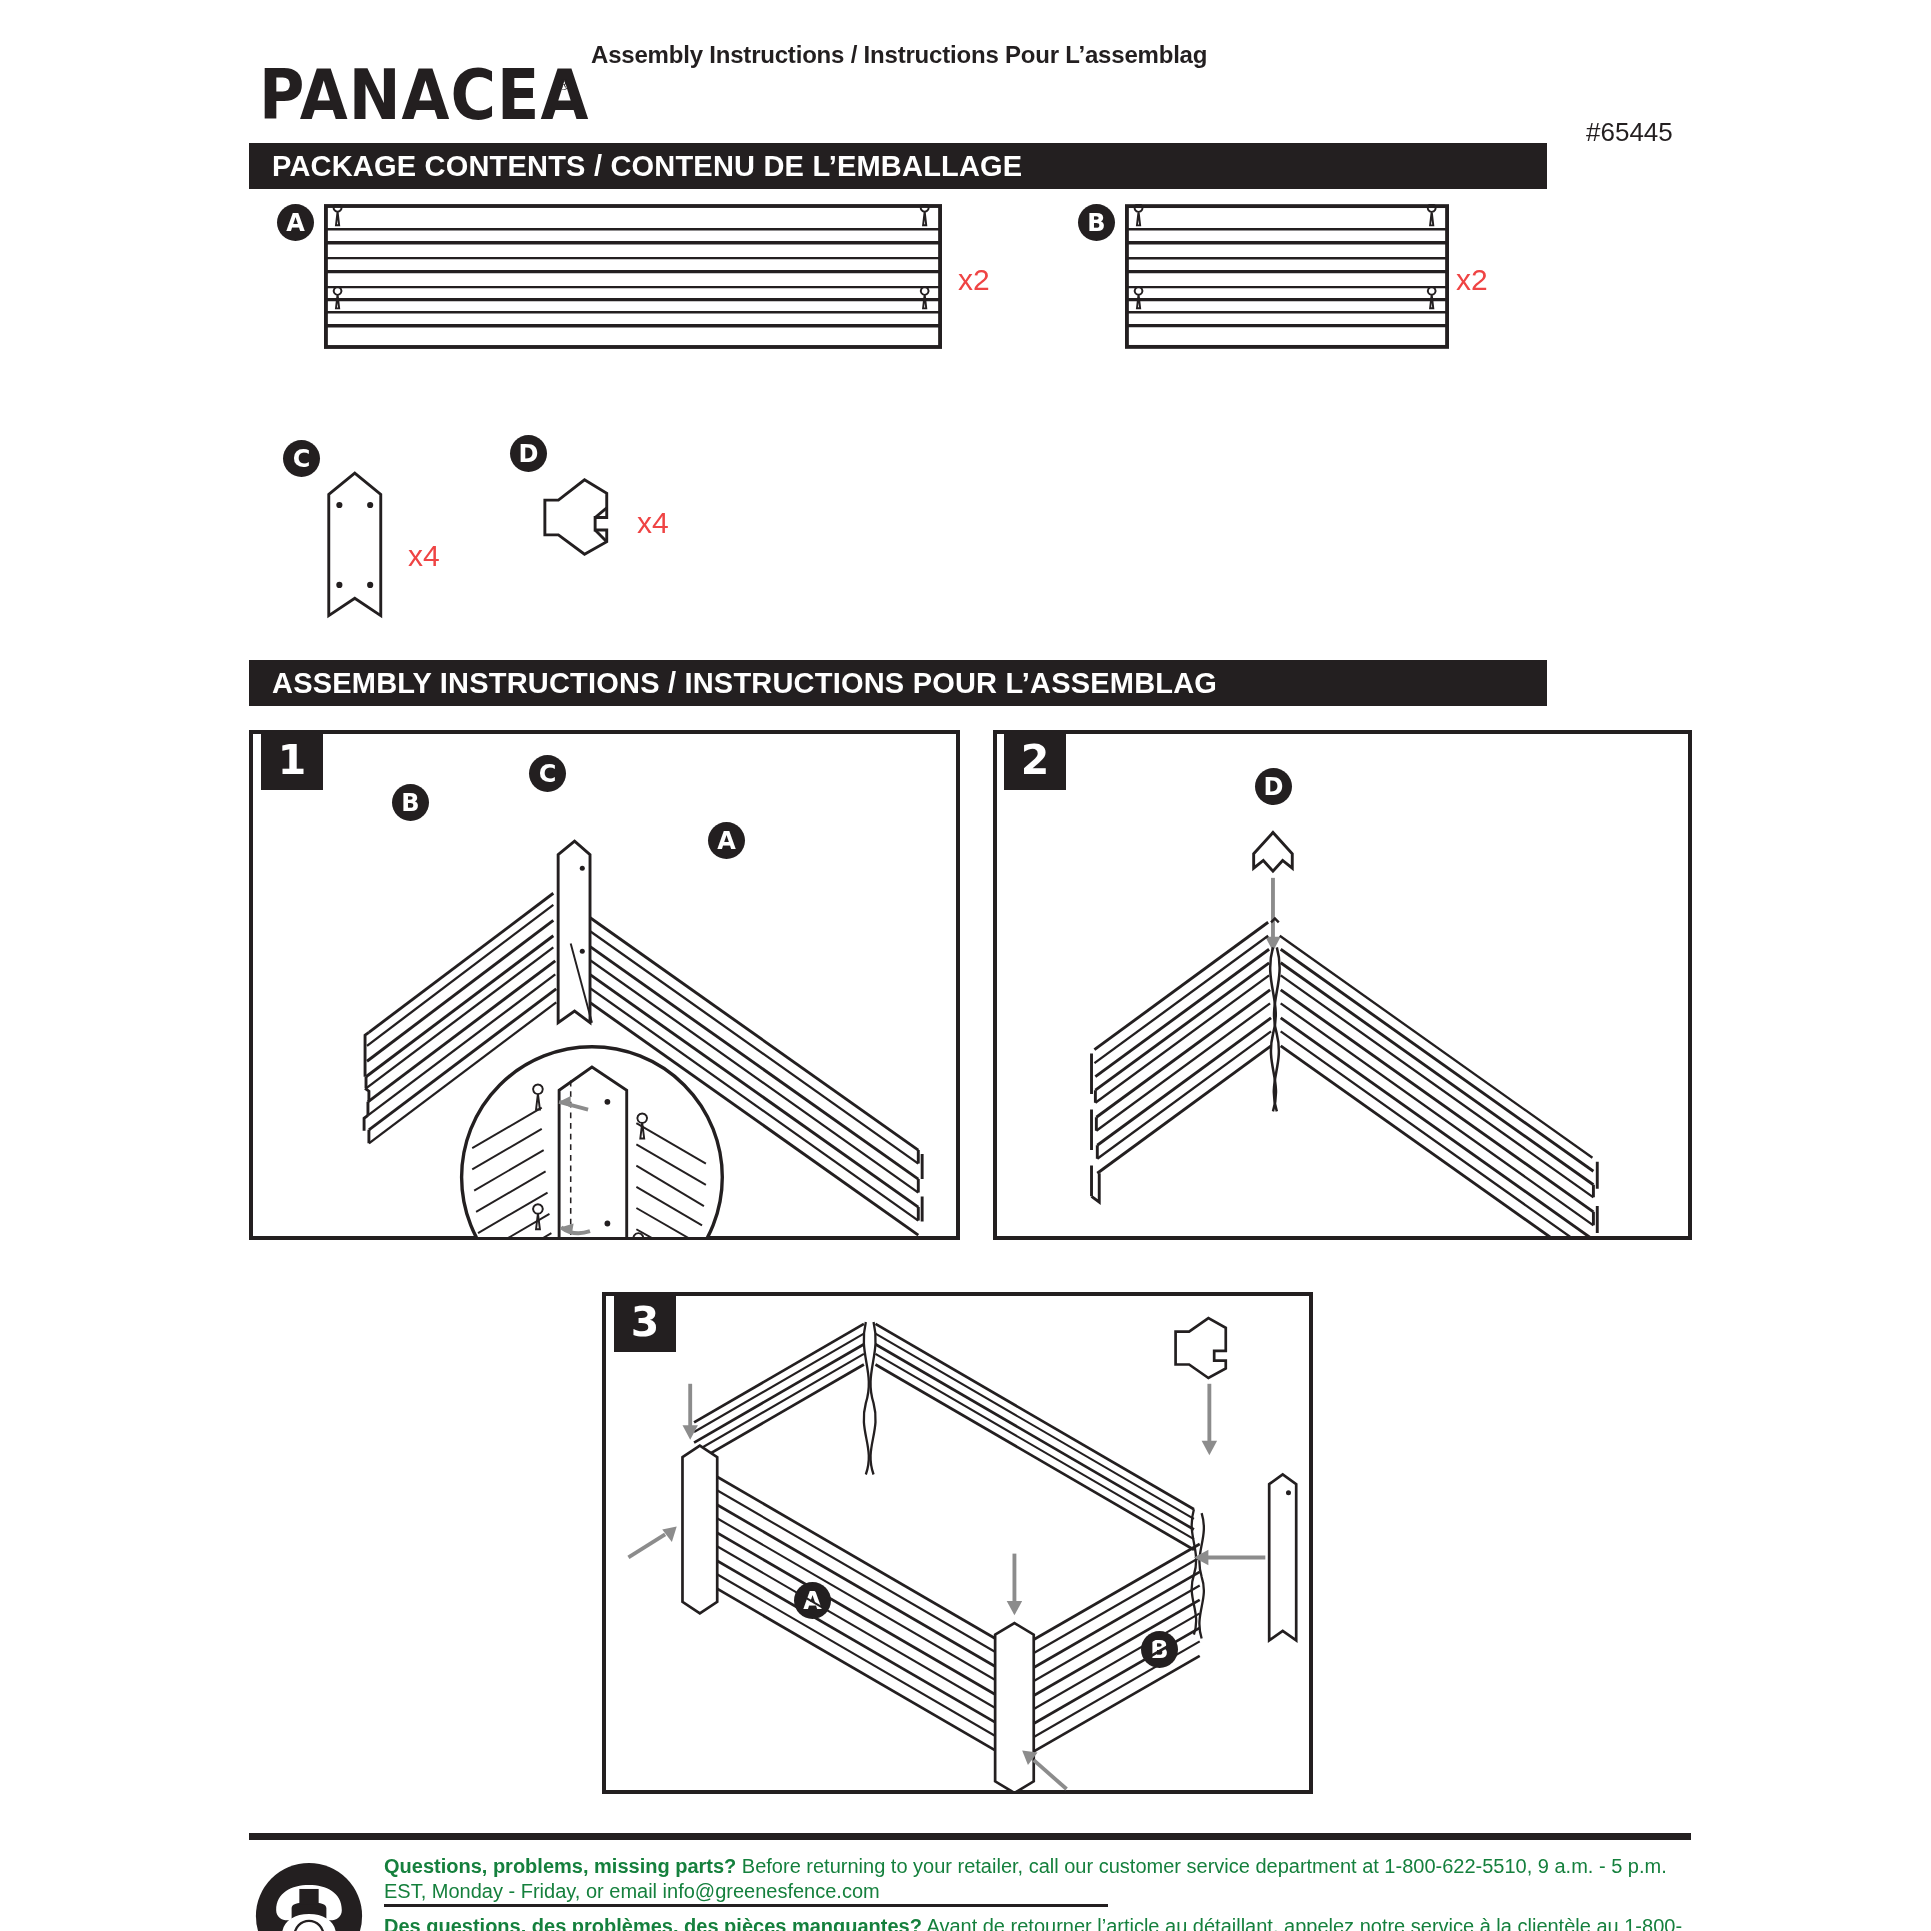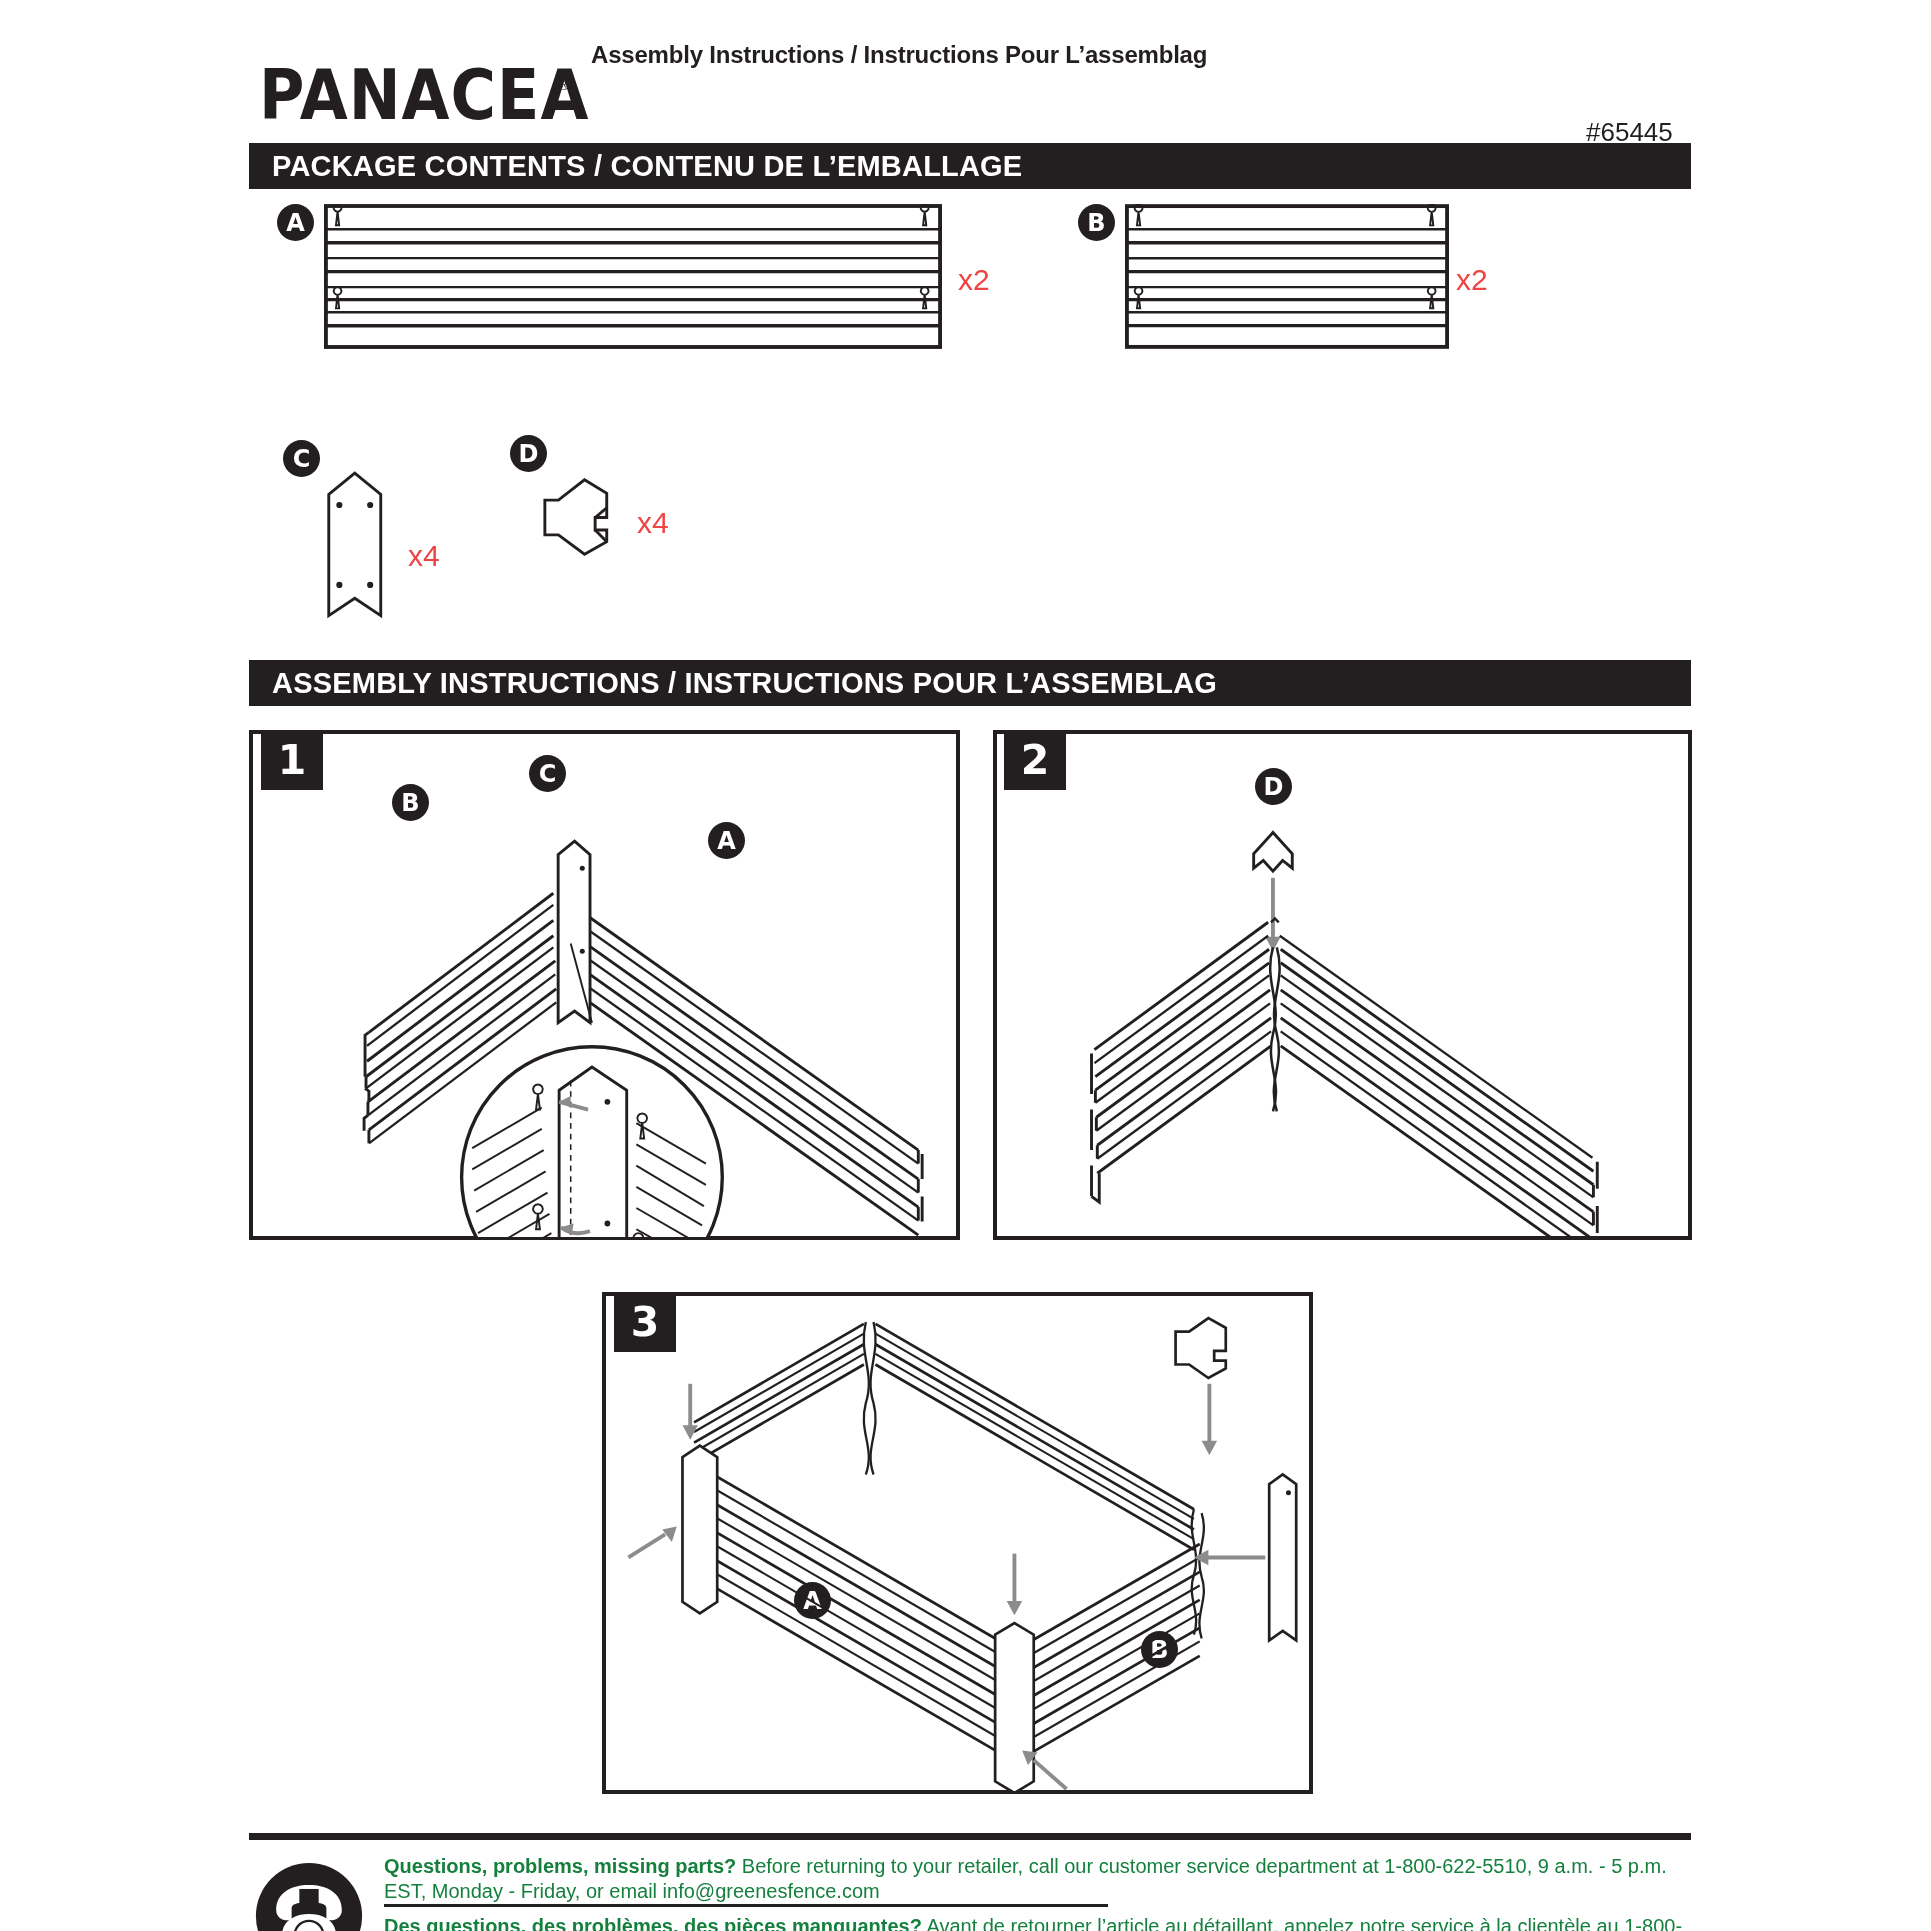--- a/index.html
+++ b/index.html
@@ -45,21 +45,21 @@
   #sku {
     position: absolute; left: 1586px; top: 97px;
     font-size: 26px; font-weight: 400; color: #231f20;
   }
 
   
   .section-bar {
     position: absolute;
     background: #231f20;
     height: 46px;
-    left: 249px; width: 1442px;
+    left: 249px; width: 1298px;
     color: #ffffff;
     font-size: 29px; font-weight: 600; letter-spacing: 0.2px;
     display: flex; align-items: center;
     padding-left: 23px;
     box-sizing: border-box;
   }
   #bar-package { top: 143px; }
   #bar-assembly { top: 660px; }
 
   

